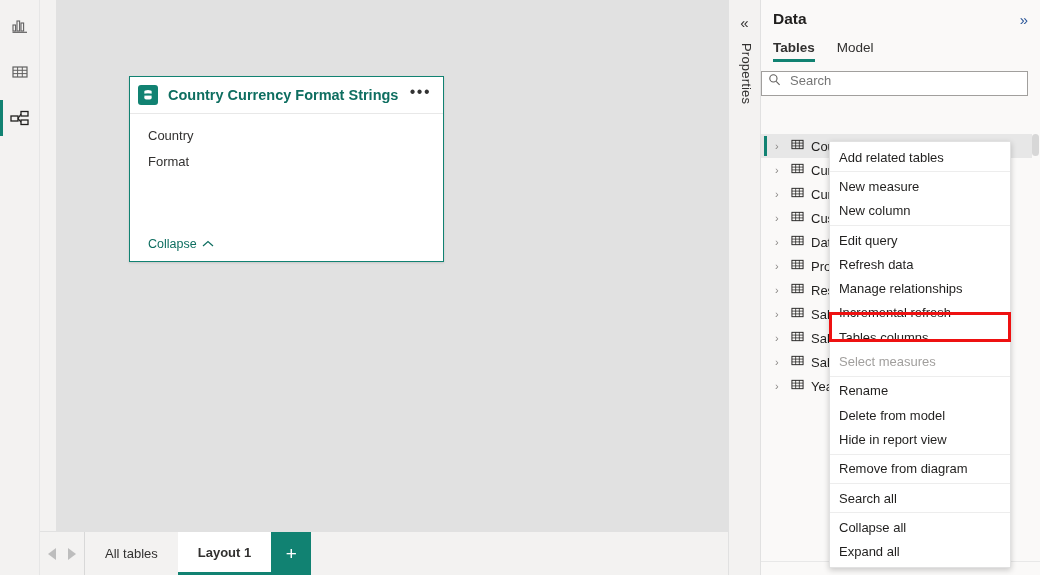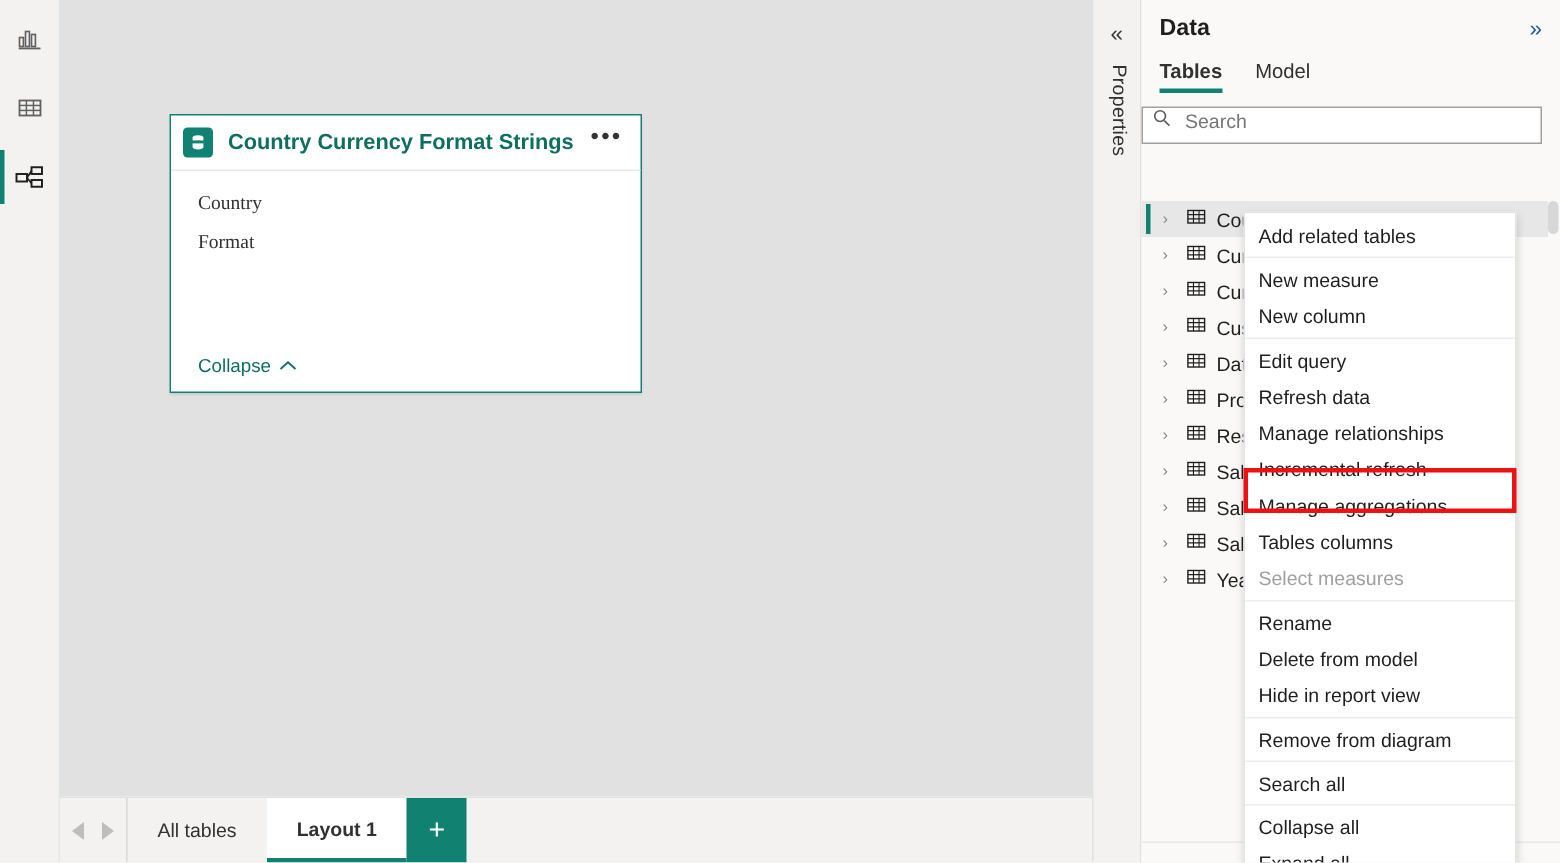--- a/index.html
+++ b/index.html
@@ -34,21 +34,21 @@
   .rail-btn.active::before {
     content: "";
     position: absolute; left: 0; top: 2px;
     width: 3px; height: 36px;
     background: #118272;
   }
 
   
   .canvas {
     position: absolute;
-    left: 40px; top: 0;
+    left: 56px; top: 0;
     width: 688px; height: 531px;
     background: #e1e1e1;
     overflow: hidden;
   }
 
   .table-card {
     position: absolute;
     left: 73px; top: 76px;
     width: 315px; height: 186px;
     background: #ffffff;
@@ -79,21 +79,21 @@
   }
   .card-ellipsis {
     margin-left: auto;
     color: #333;
     font-size: 16px;
     letter-spacing: 1.5px;
     line-height: 10px;
     cursor: pointer;
     padding: 0 2px 6px 8px;
   }
-  .field-list { padding: 8px 0 0 18px; font-family: Liberation Serif, serif; }
+  .field-list { padding: 8px 0 0 18px; }
   .field-row {
     height: 26px;
     font-size: 13px;
     color: #323130;
     display: flex; align-items: center;
     cursor: pointer;
   }
   .collapse-link {
     position: absolute;
     left: 18px; bottom: 10px;
@@ -550,21 +550,20 @@
   <div class="ctx-menu">
     <div class="ctx-item">Add related tables</div>
     <div class="ctx-sep"></div>
     <div class="ctx-item">New measure</div>
     <div class="ctx-item">New column</div>
     <div class="ctx-sep"></div>
     <div class="ctx-item">Edit query</div>
     <div class="ctx-item">Refresh data</div>
     <div class="ctx-item">Manage relationships</div>
     <div class="ctx-item">Incremental refresh</div>
-    <div class="ctx-item">Manage aggregations</div>
     <div class="ctx-item">Tables columns</div>
     <div class="ctx-item disabled">Select measures</div>
     <div class="ctx-sep"></div>
     <div class="ctx-item">Rename</div>
     <div class="ctx-item">Delete from model</div>
     <div class="ctx-item">Hide in report view</div>
     <div class="ctx-sep"></div>
     <div class="ctx-item">Remove from diagram</div>
     <div class="ctx-sep"></div>
     <div class="ctx-item">Search all</div>

